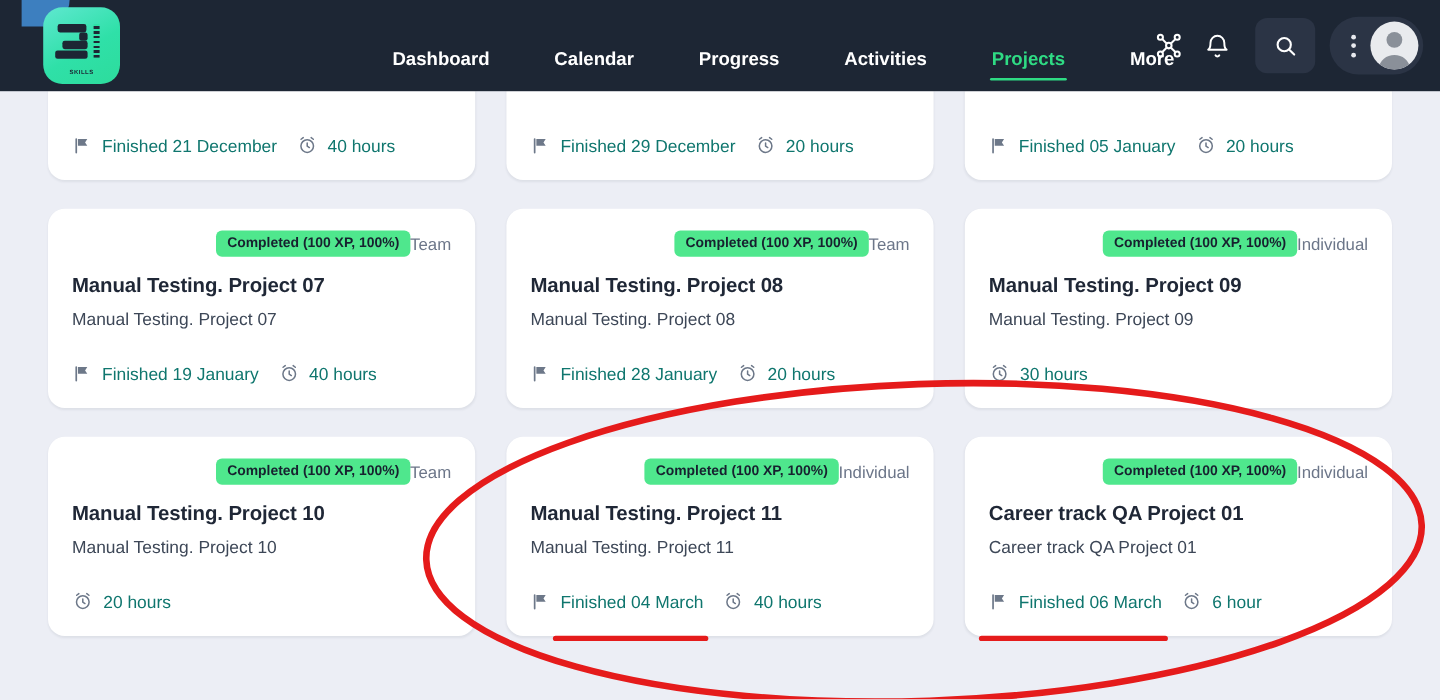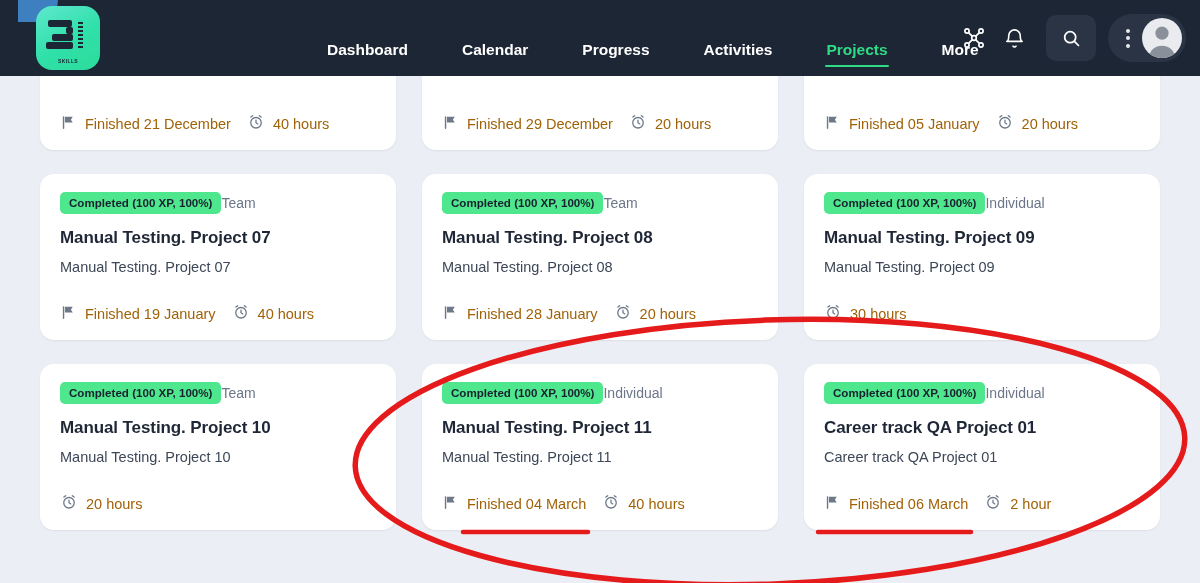--- a/index.html
+++ b/index.html
@@ -117,21 +117,21 @@
   .card {
     background: #ffffff;
     border-radius: 14px;
     padding: 18px 20px 16px 20px;
     box-shadow: 0 1px 2px rgba(30,40,60,.07);
     height: 166px;
     position: relative;
     display: flex; flex-direction: column;
   }
   .card-top {
-    display: flex; align-items: center; justify-content: flex-start;
+    display: flex; align-items: center; justify-content: flex-end;
   }
   .badge {
     background: #4fe78d;
     color: #17212f;
     font-size: 11.6px; font-weight: 700;
     padding: 5px 9px 5px 9px;
     border-radius: 5px;
     line-height: 1;
     white-space: nowrap;
   }
@@ -139,21 +139,21 @@
   .ptitle {
     margin-top: 14px;
     font-size: 17px; font-weight: 700; color: #1f2736;
     letter-spacing: -.1px;
   }
   .pdesc { margin-top: 11px; font-size: 14.5px; color: #3d4757; }
   .card-foot {
     margin-top: auto;
     display: flex; align-items: center; gap: 16px;
   }
-  .meta { display: flex; align-items: center; gap: 8px; font-size: 14.5px; color: #a16207; }
+  .meta { display: flex; align-items: center; gap: 8px; font-size: 14.5px; color: #0f766e; }
 
   
   .card.clipped { height: 166px; }
 
   
   .annot {
     position: absolute; left: 0; top: 0;
     width: 1200px; height: 583px;
     z-index: 60; pointer-events: none;
   }
@@ -364,21 +364,21 @@
                 </svg></span>
               <span>Finished 06 March</span>
             </div>
             <div class="meta">
               <span><svg width="18" height="18" viewBox="0 0 24 24" fill="none" stroke="#6d7889" stroke-width="1.7" stroke-linecap="round">
                   <circle cx="12" cy="13" r="7"></circle>
                   <path d="M12 9.5V13l2.4 1.6"></path>
                   <path d="M5.2 5.4 7.6 3.6"></path>
                   <path d="M18.8 5.4 16.4 3.6"></path>
                 </svg></span>
-              <span>2 hour</span>
+              <span>6 hour</span>
             </div>
           </div>
         </div>
       </div>
   </div>
 
   <div class="navbar">
 
     <div class="logo-wrap">
       <div class="logo-tail"></div>

